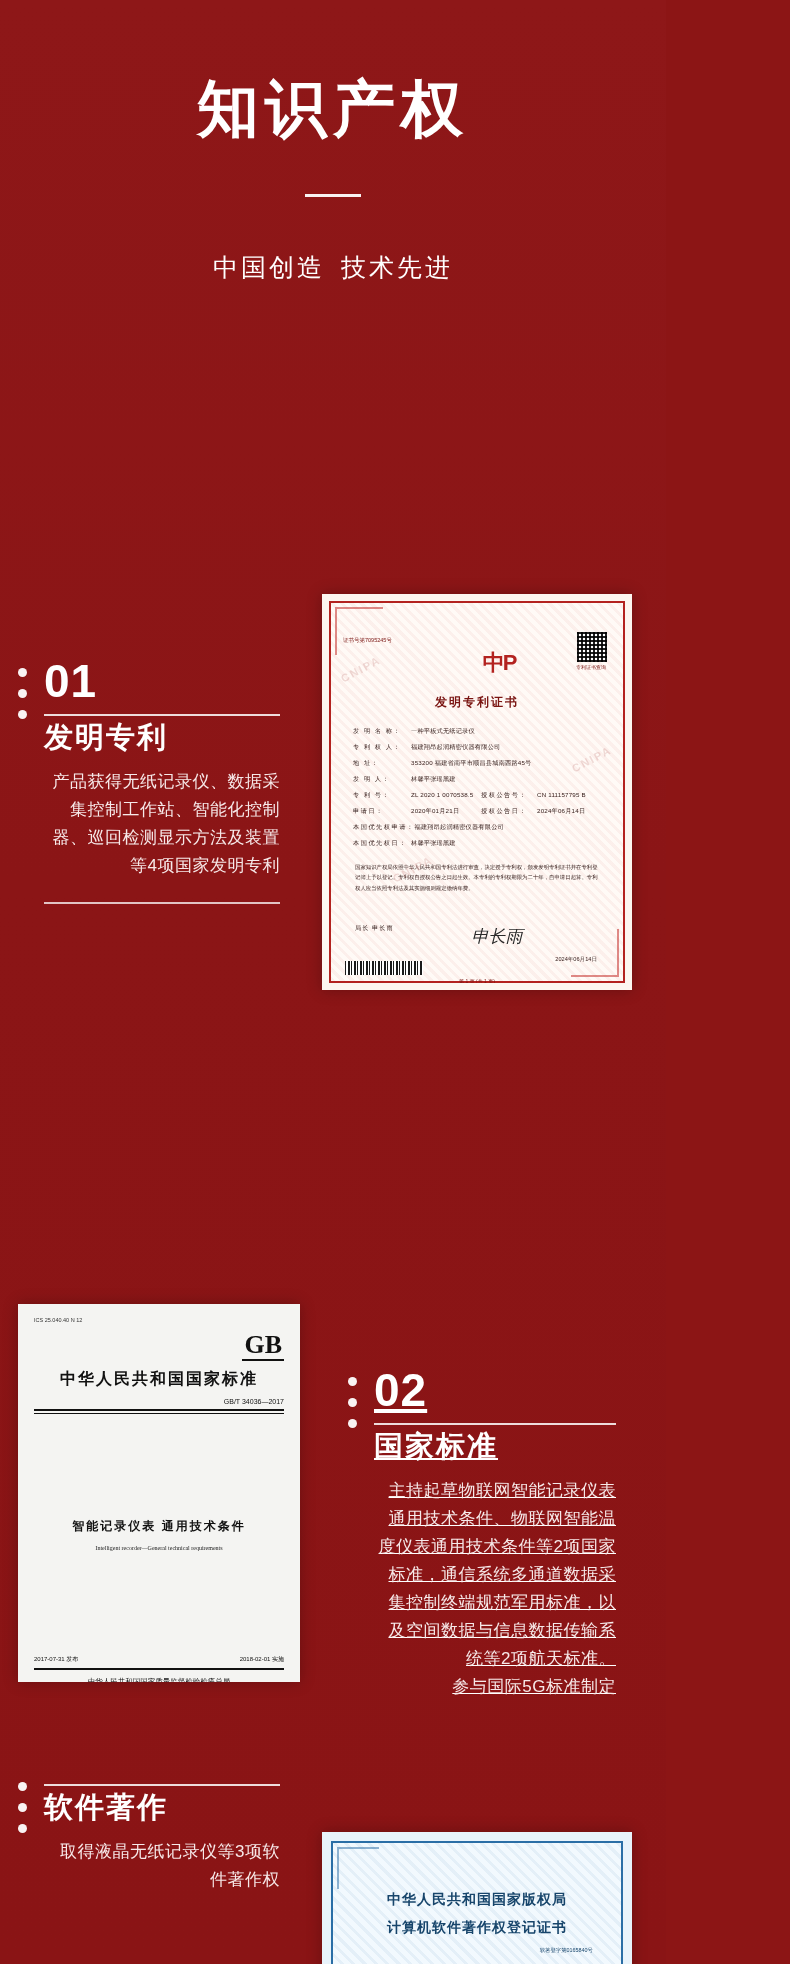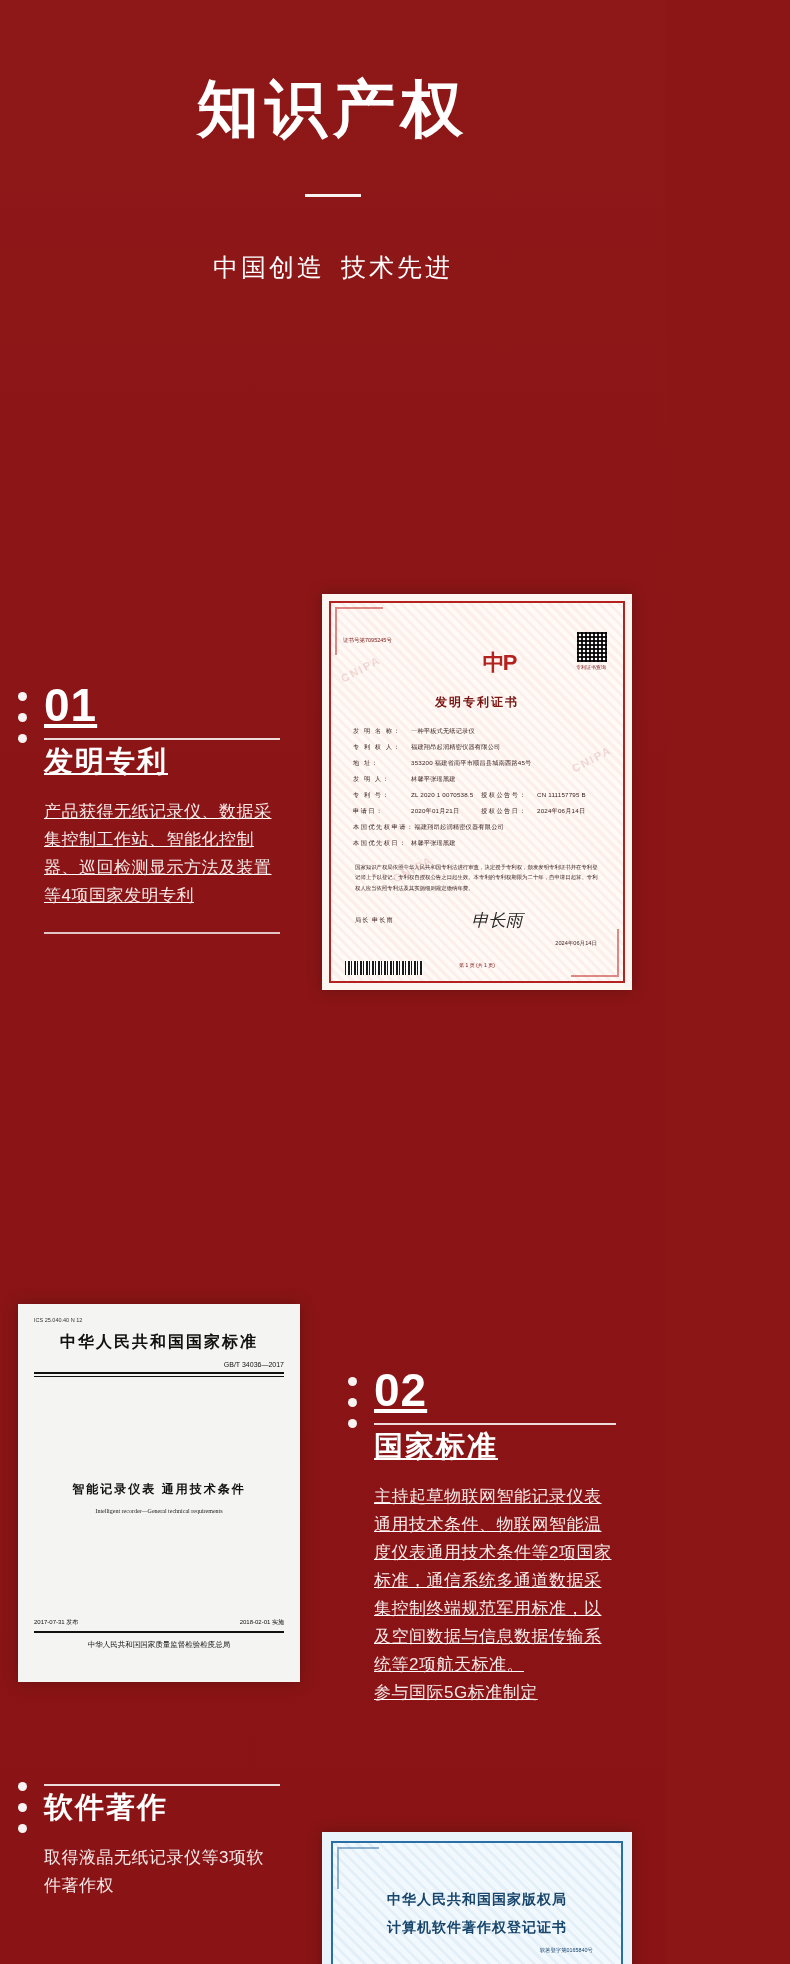--- a/index.html
+++ b/index.html
@@ -93,23 +93,24 @@
   }
   .sec-title {
     font-size: 29px;
     font-weight: bold;
     letter-spacing: 2px;
     margin-top: 2px;
   }
   .sec-body {
     font-size: 17px;
     line-height: 1.65;
-    margin-top: 16px;
+    margin-top: 10px;
     color: #f7e9e9;
     letter-spacing: 0.5px;
+    text-align: right;
   }
   .bottom-rule {
     height: 2px;
     background: rgba(255,255,255,0.75);
     margin-top: 22px;
   }
 
   
   .cert {
     position: absolute;
@@ -233,20 +234,21 @@
     color: #3a2320;
   }
   .p-sign .who { width: 40px; letter-spacing: 1px; line-height: 1.6; }
   .p-sign .scrawl {
     flex: 1;
     text-align: center;
     font-size: 17px;
     font-family: "Liberation Serif", serif;
     color: #2a2a2a;
     font-style: italic;
+    margin-top: 16px;
   }
   .p-date {
     text-align: right;
     font-size: 5.6px;
     color: #3a2320;
     padding-right: 14px;
     margin-top: 8px;
   }
   .p-footer {
     text-align: center;
@@ -439,21 +441,21 @@
 
   <div class="header">
     <h1 class="main-title">知识产权</h1>
     <div class="divider"></div>
     <div class="subtitle">
       <span>中国创造</span><span class="gap"></span><span>技术先进</span>
     </div>
   </div>
 
   <div class="section">
-    <div class="text-block" style="left:18px; top:400px; width:262px;text-decoration:underline;">
+    <div class="text-block" style="left:18px; top:376px; width:262px;">
       <div class="num-row">
         <div class="dots">
             <span></span>
             <span></span>
             <span></span>
           </div>
         <div style="flex:1;">
           <div class="num">01</div>
           <div class="rule"></div>
           <div class="sec-title">发明专利</div>
@@ -530,20 +532,23 @@
         <div class="p-barcode"></div>
       </div>
     </div>
   </div>
 
   <div class="section">
 
     <div class="cert gb">
       <div class="gb-topline">ICS 25.040.40
 N 12</div>
+      <div class="gb-logo">
+        <span class="gbmark">GB</span>
+      </div>
       <div class="gb-nat">中华人民共和国国家标准</div>
       <div class="gb-code">GB/T 34036—2017</div>
       <div class="gb-hr"></div>
       <div class="gb-hr thin"></div>
       <div class="gb-title">智能记录仪表  通用技术条件</div>
       <div class="gb-en">Intelligent recorder—General technical requirements</div>
       <div class="gb-dates">
         <span>2017-07-31 发布</span>
         <span>2018-02-01 实施</span>
       </div>

